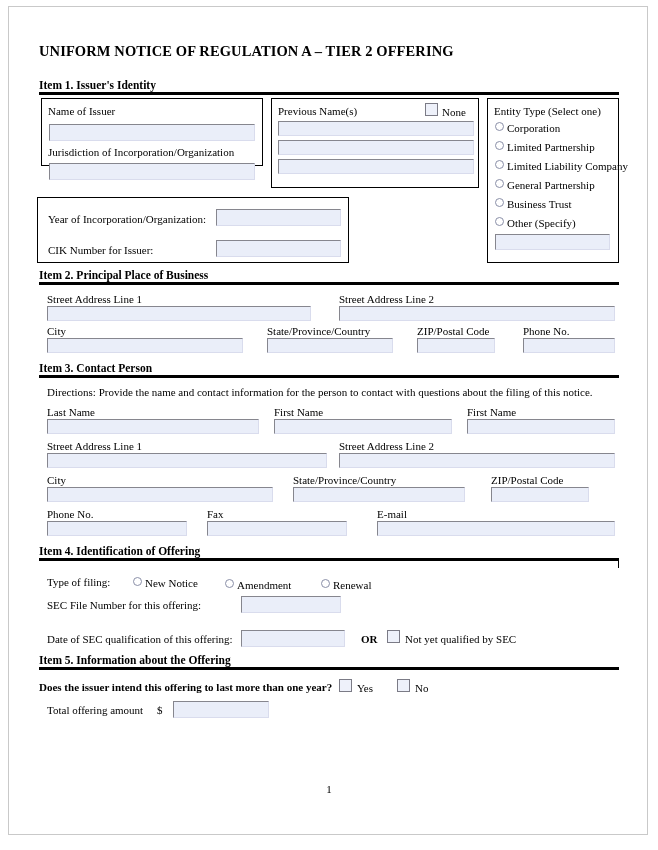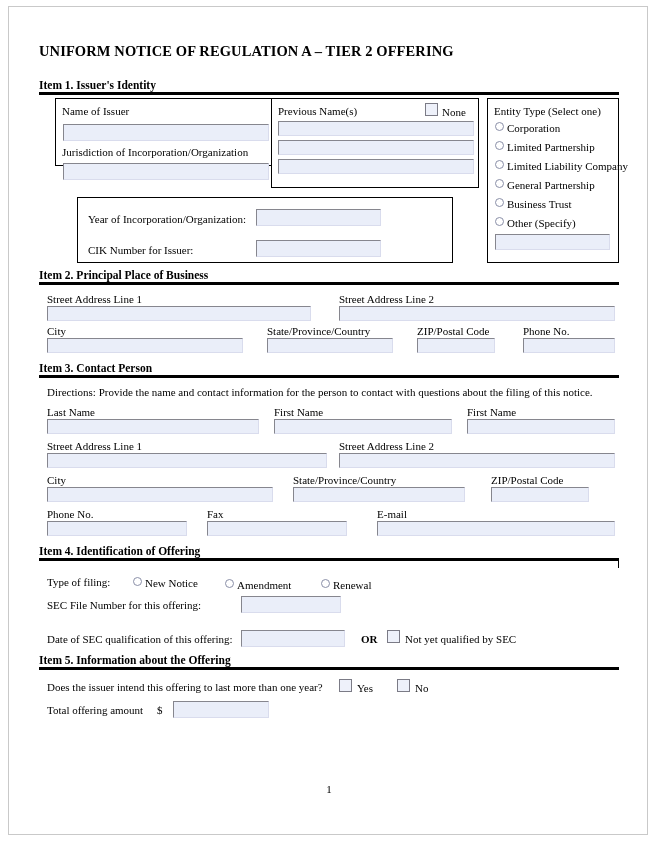--- a/index.html
+++ b/index.html
@@ -134,21 +134,21 @@
 <div class="page">
   <div class="inner">
 
     <div class="doc-title">UNIFORM NOTICE OF REGULATION A – TIER 2 OFFERING</div>
 
     <div class="sect" style="top:72px;">
       <div class="sect-label">Item 1. Issuer's Identity</div>
       <div class="rule"></div>
     </div>
 
-    <div class="panel" style="left:16px; top:91px; width:222px; height:68px;">
+    <div class="panel" style="left:2px; top:91px; width:222px; height:68px;">
       <div class="lbl" style="left:6px; top:6px;">Name of Issuer</div>
       <div class="fld" style="left:7px; top:25px; width:206px; height:17px;"></div>
       <div class="lbl" style="left:6px; top:47px;">Jurisdiction of Incorporation/Organization</div>
       <div class="fld" style="left:7px; top:64px; width:206px; height:17px;"></div>
     </div>
 
     <div class="panel" style="left:232px; top:91px; width:208px; height:90px;">
       <div class="lbl" style="left:6px; top:6px;">Previous Name(s)</div>
       <div class="checkbox" style="left:153px; top:4px;"></div>
       <div class="lbl" style="left:170px; top:7px;">None</div>
@@ -174,21 +174,21 @@
 
       <div class="radio" style="left:7px; top:99px;"></div>
       <div class="lbl" style="left:19px; top:99px;">Business Trust</div>
 
       <div class="radio" style="left:7px; top:118px;"></div>
       <div class="lbl" style="left:19px; top:118px;">Other (Specify)</div>
 
       <div class="fld" style="left:7px; top:135px; width:115px; height:16px;"></div>
     </div>
 
-    <div class="panel" style="left:-2px; top:190px; width:376px; height:66px;margin-left:40px;">
+    <div class="panel" style="left:-2px; top:190px; width:312px; height:66px;">
       <div class="lbl" style="left:10px; top:15px;">Year of Incorporation/Organization:</div>
       <div class="fld" style="left:178px; top:11px; width:125px; height:17px;"></div>
       <div class="lbl" style="left:10px; top:46px;">CIK Number for Issuer:</div>
       <div class="fld" style="left:178px; top:42px; width:125px; height:17px;"></div>
     </div>
 
     <div class="sect" style="top:262px;">
       <div class="sect-label">Item 2. Principal Place of Business</div>
       <div class="rule"></div>
     </div>
@@ -260,21 +260,21 @@
     <div class="fld" style="left:202px; top:623px; width:104px; height:17px;"></div>
     <div class="lbl bold-inline" style="left:322px; top:626px;">OR</div>
     <div class="checkbox" style="left:348px; top:623px;"></div>
     <div class="lbl" style="left:366px; top:626px;">Not yet qualified by SEC</div>
 
     <div class="sect" style="top:647px;">
       <div class="sect-label">Item 5. Information about the Offering</div>
       <div class="rule"></div>
     </div>
 
-    <div class="lbl" style="left:8px; top:674px;">Does the issuer intend this offering to last more than one year?</div>
+    <div class="lbl" style="left:0; top:674px;font-weight:bold;">Does the issuer intend this offering to last more than one year?</div>
     <div class="checkbox" style="left:300px; top:672px;"></div>
     <div class="lbl" style="left:318px; top:675px;">Yes</div>
     <div class="checkbox" style="left:358px; top:672px;"></div>
     <div class="lbl" style="left:376px; top:675px;text-align:center;">No</div>
 
     <div class="lbl" style="left:8px; top:697px;">Total offering amount</div>
     <div class="lbl" style="left:118px; top:697px;">$</div>
     <div class="fld" style="left:134px; top:694px; width:96px; height:17px;"></div>
 
     <div class="pagenum">1</div>

